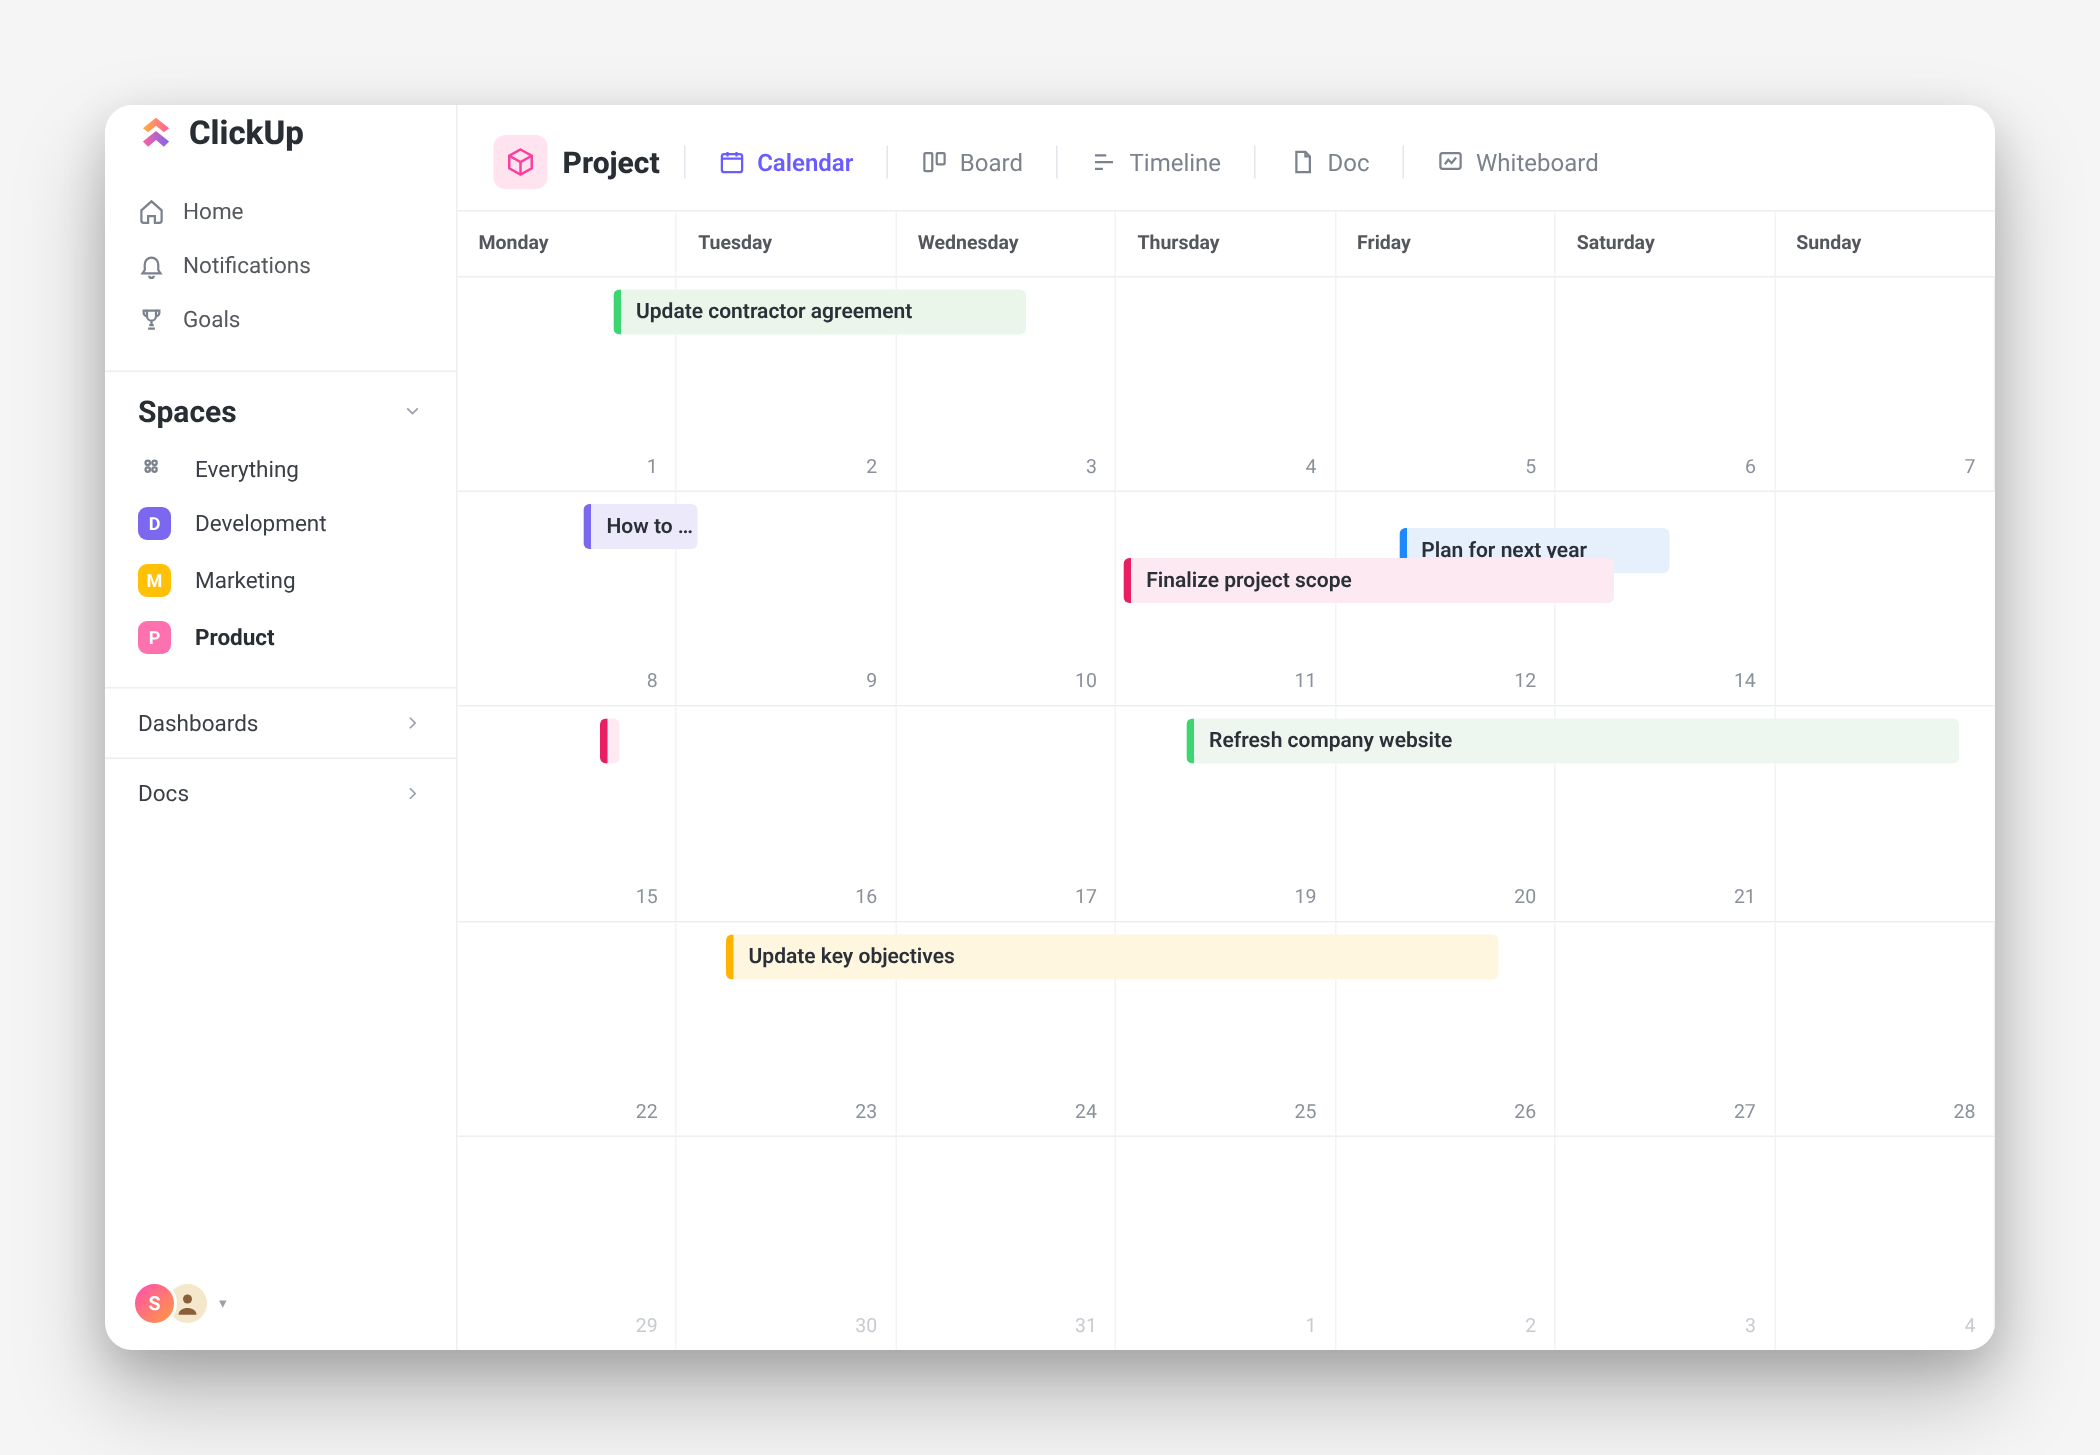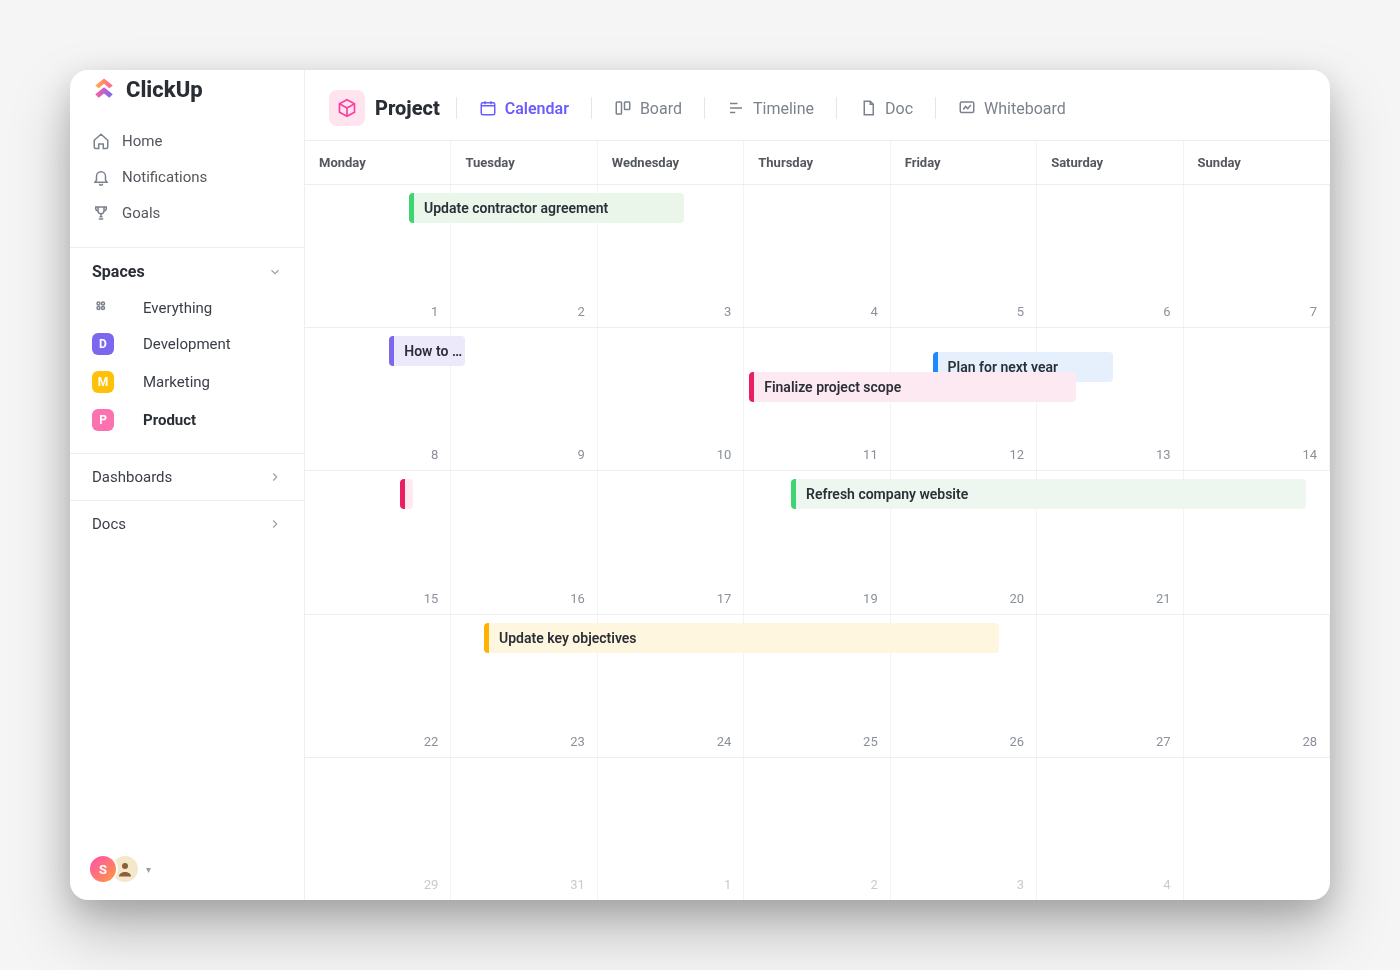--- a/index.html
+++ b/index.html
@@ -60,30 +60,30 @@
   width: 18px;
   height: 18px;
   color: #7c828d;
   flex-shrink: 0;
 }
 .spaces-header {
   display: flex;
   align-items: center;
   justify-content: space-between;
   padding: 14px 22px 10px 22px;
-  font-size: 16px;
+  font-size: 20px;
   font-weight: 700;
   color: #292d34;
   border-top: 1px solid #eceef0;
   margin-top: 6px;
 }
 .space-item {
   display: flex;
   align-items: center;
-  gap: 29px;
+  gap: 16px;
   padding: 8px 22px;
   font-size: 15px;
   color: #3a3e47;
   cursor: pointer;
 }
 .space-item.active { font-weight: 700; color: #292d34; }
 .space-badge {
   width: 22px;
   height: 22px;
   border-radius: 6px;
@@ -438,23 +438,20 @@
             <div class="day-cell">
               <div class="date-num">10</div>
             </div>
             <div class="day-cell">
               <div class="date-num">11</div>
             </div>
             <div class="day-cell">
               <div class="date-num">12</div>
             </div>
             <div class="day-cell">
-              <div class="date-num">13</div>
-            </div>
-            <div class="day-cell">
               <div class="date-num">14</div>
             </div>
             <div class="events-layer">
               <div class="evt" style="grid-area: 1 / 2 / auto / span 2; background: rgb(236, 233, 251); margin-left: -52px; margin-top: 8px; position: absolute; left: calc(14.2857% - 52px); width: calc(28.5714% - 8px);">
                 <div class="bar" style="background: rgb(123, 104, 238);"></div>
                 <span class="lbl">How to manage event planning</span>
               </div>
               <div class="evt" style="grid-area: 1 / 4 / auto / span 3; background: rgb(230, 240, 252); margin-left: 0px; margin-top: 24px; position: absolute; left: calc(42.8571% + 0px); width: calc(42.8571% - 8px);">
                 <div class="bar" style="background: rgb(30, 136, 255);"></div>
                 <span class="lbl">Plan for next year</span>
@@ -522,20 +519,23 @@
                 <div class="bar" style="background: rgb(255, 179, 0);"></div>
                 <span class="lbl">Update key objectives</span>
               </div>
             </div>
           </div>
           <div class="week-row">
             <div class="day-cell">
               <div class="date-num other">29</div>
             </div>
             <div class="day-cell">
+              <div class="date-num other">30</div>
+            </div>
+            <div class="day-cell">
               <div class="date-num other">31</div>
             </div>
             <div class="day-cell">
               <div class="date-num other">1</div>
             </div>
             <div class="day-cell">
               <div class="date-num other">2</div>
             </div>
             <div class="day-cell">
               <div class="date-num other">3</div>

